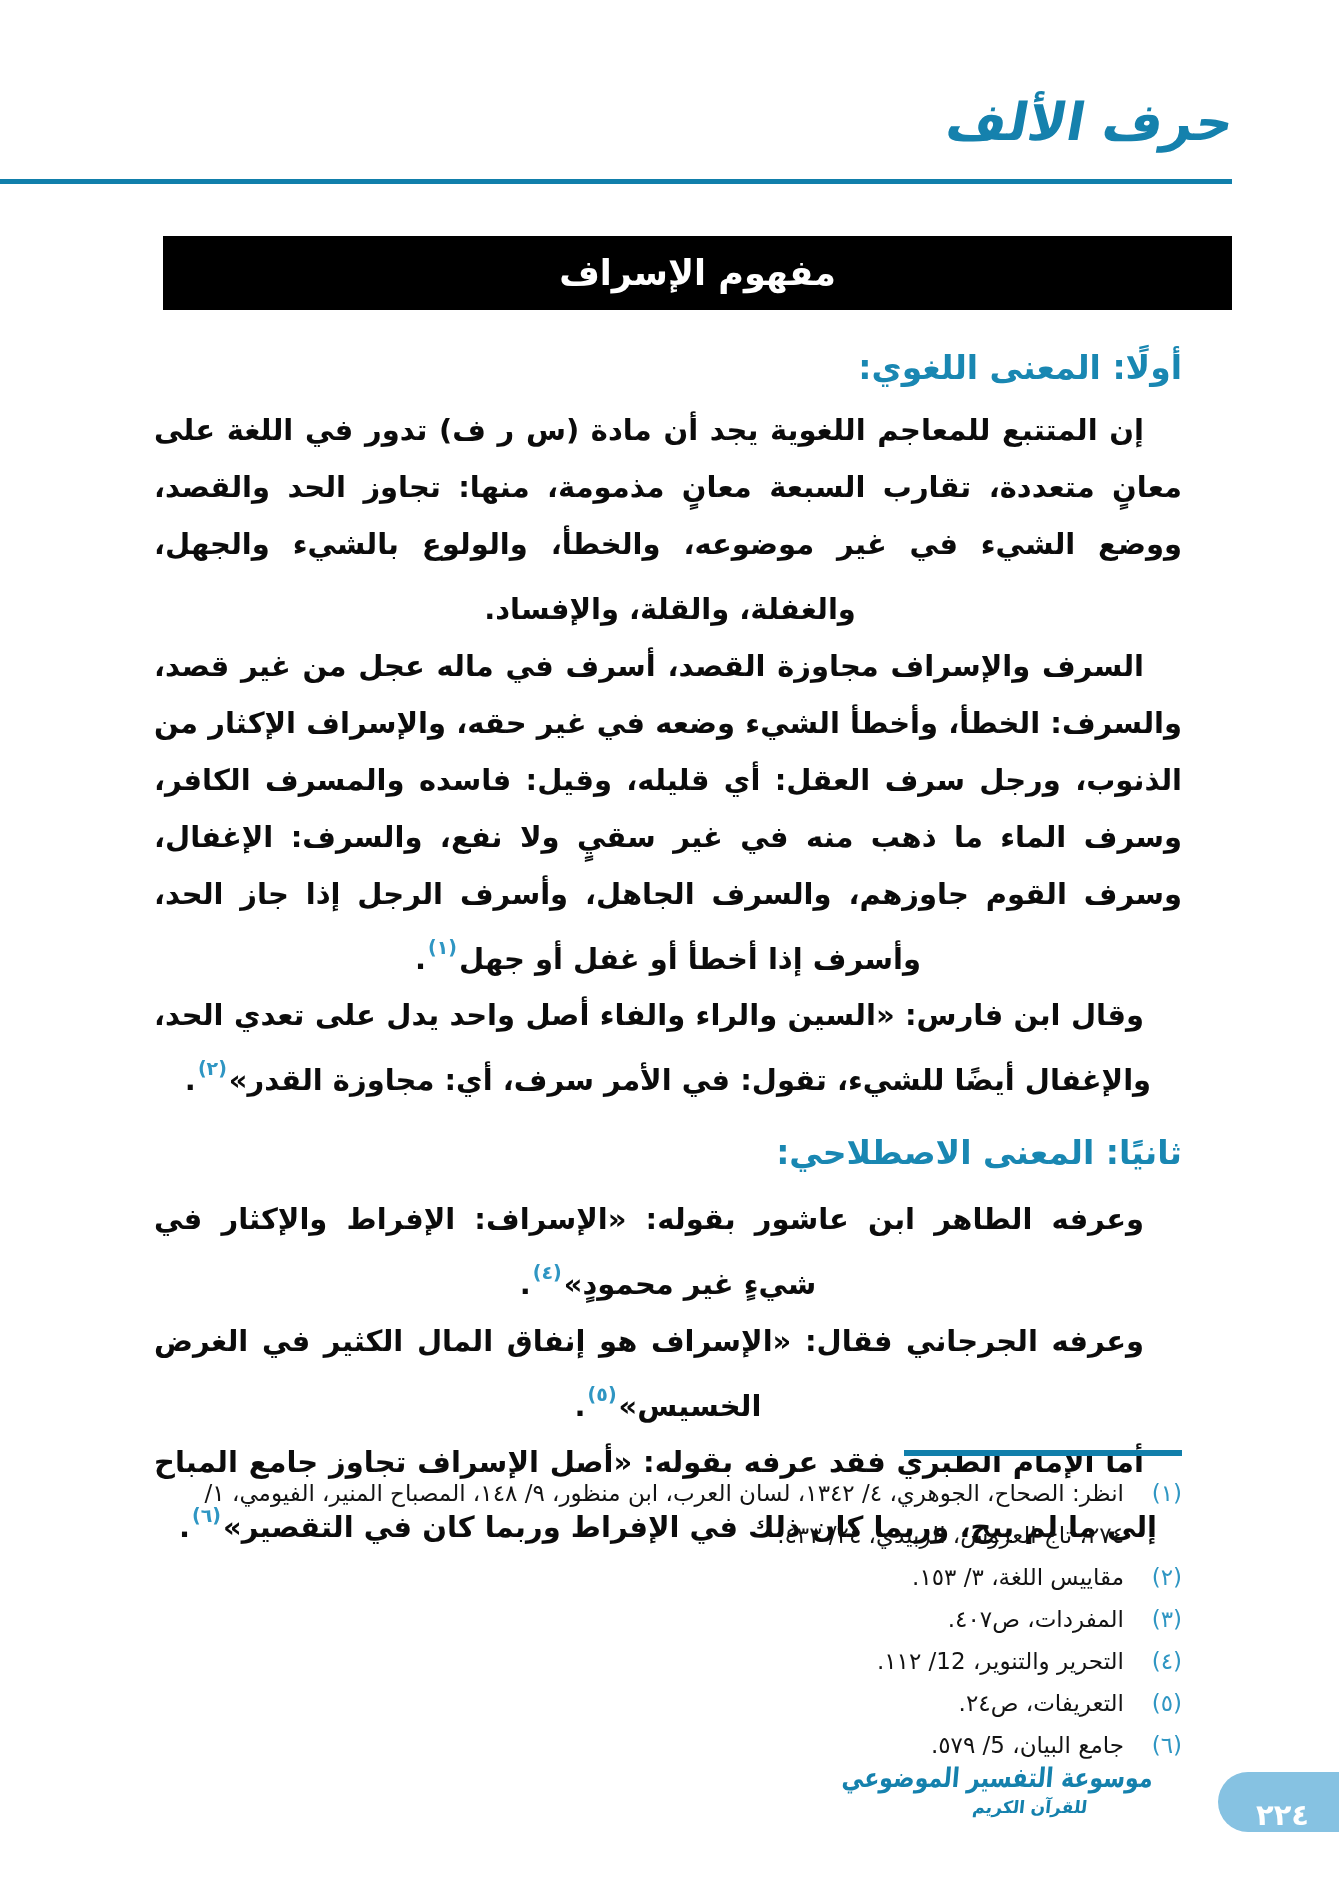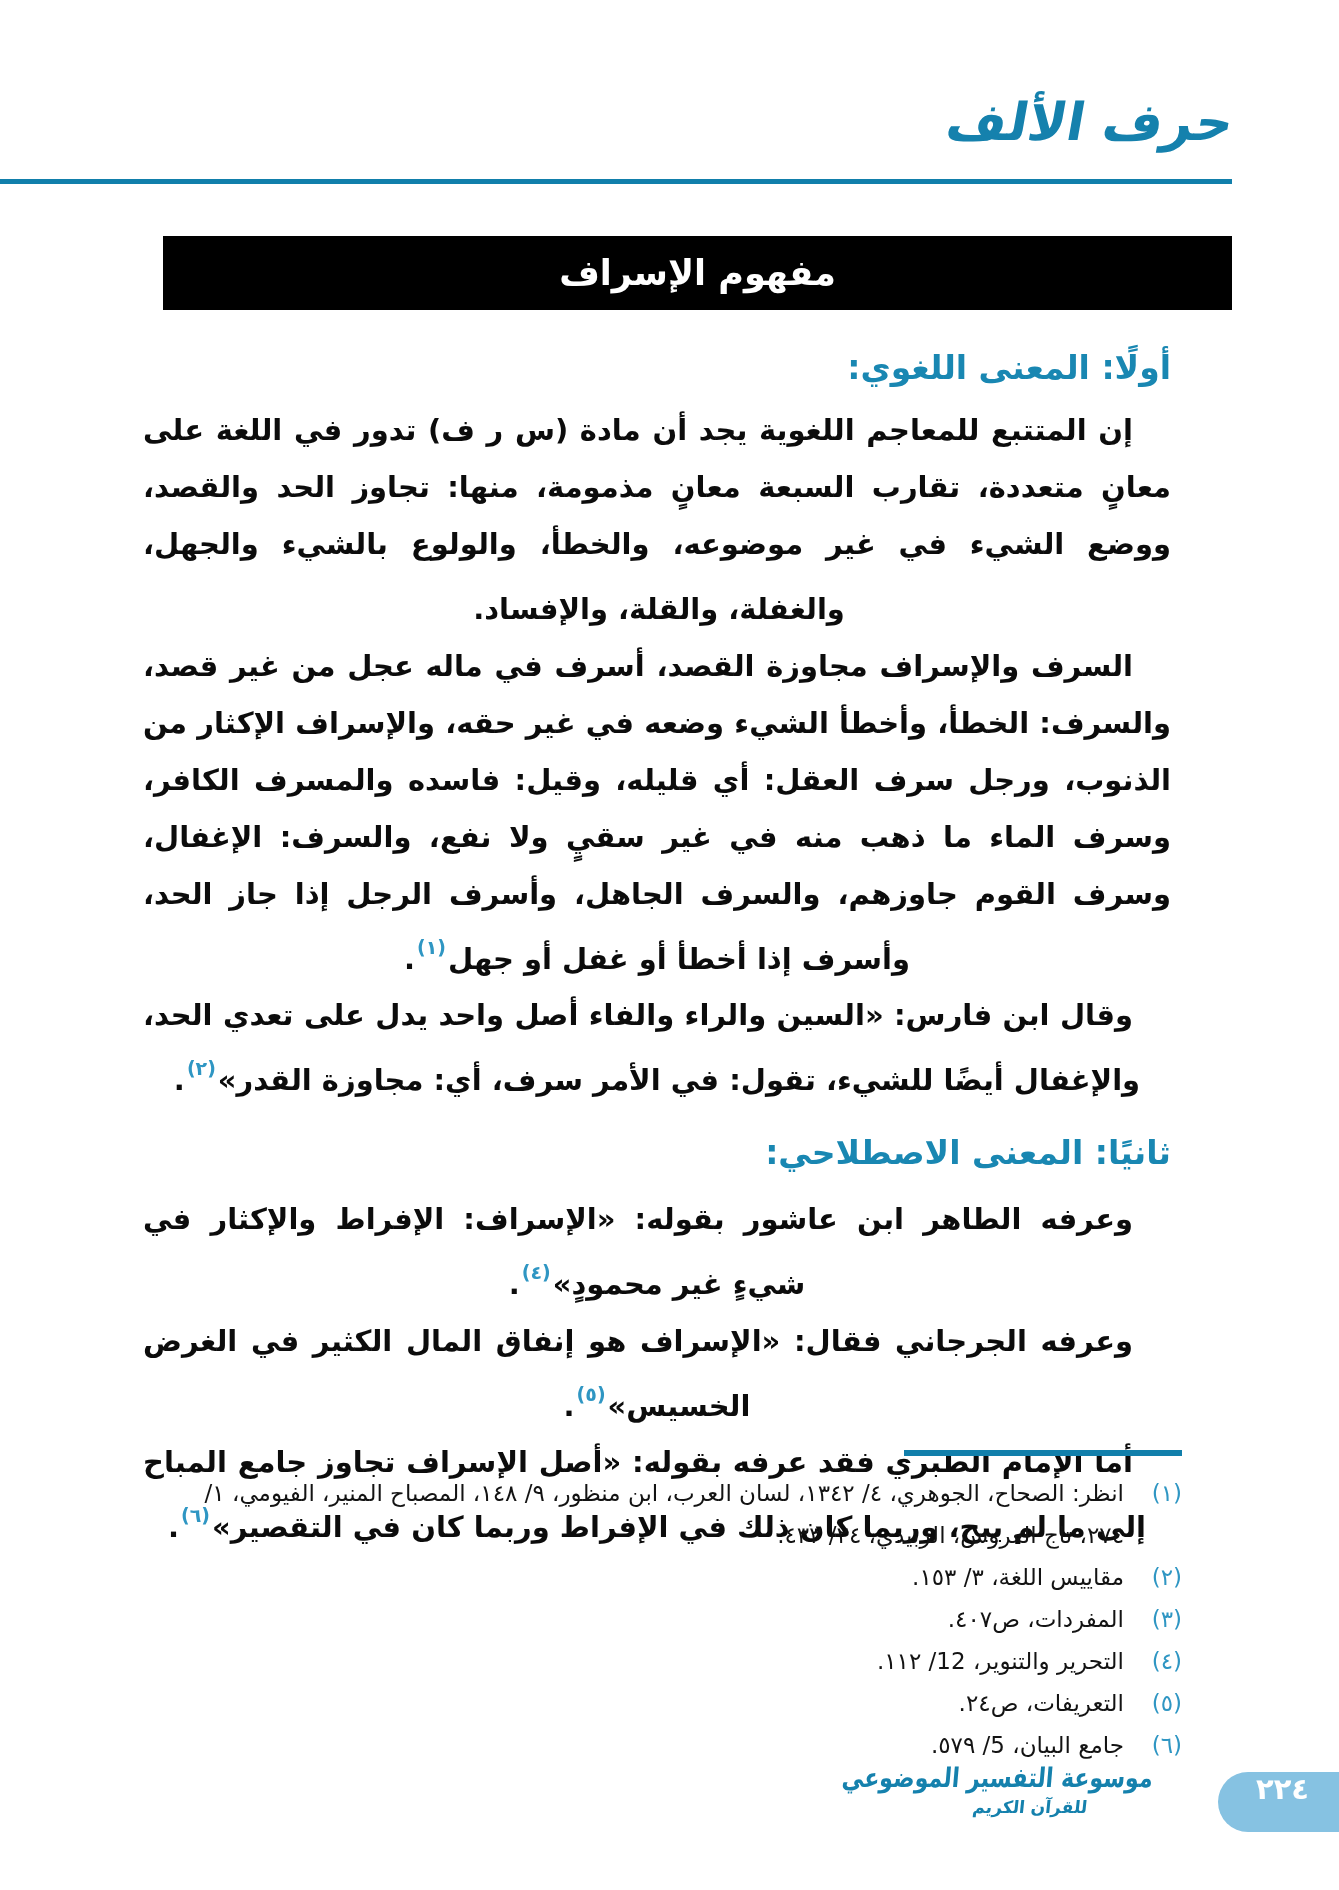--- a/index.html
+++ b/index.html
@@ -21,21 +21,21 @@
   }
   
   .banner {
     position:absolute; top:236px; left:163px; width:1069px; height:74px;
     background:#000000; color:#ffffff;
     display:flex; align-items:center; justify-content:center;
     font-size:35px; font-weight:bold; direction:rtl;
   }
   
   .content {
-    position:absolute; top:336px; right:168px; width:1028px;
+    position:absolute; top:336px; right:157px; width:1028px;
     direction:rtl; color:#0c0c0c;
   }
   .section-heading {
     color:#1987b2; font-size:33px; font-weight:bold;
     line-height:52px; margin:6px 0 8px 0; text-align:right;
   }
   .section-heading.second { margin-top:18px; margin-bottom:12px; }
   p.body {
     font-size:29px; font-weight:bold; line-height:57px;
     text-align:justify; text-align-last:center;
@@ -64,21 +64,21 @@
   }
   .logo-main {
     font-size:27px; font-weight:bold; white-space:nowrap;
     transform:scaleX(0.82) skewX(-6deg); line-height:1.3;
   }
   .logo-sub { font-size:17px; font-weight:bold; margin-top:2px; transform:skewX(-6deg); }
   .page-badge {
     position:absolute; top:1772px; right:0; width:121px; height:60px;
     background:#86c2e2; border-radius:32px 0 0 32px;
     color:#ffffff; font-size:29px; font-weight:bold;
-    display:flex; align-items:flex-start; justify-content:center;
+    display:flex; align-items:flex-end; justify-content:center;
     padding-left:8px; direction:rtl;
   }
 </style>
 </head>
 <body>
 
 <div class="page">
 
   <div class="chapter-title">حرف الألف</div>
   <div class="header-rule"></div>

